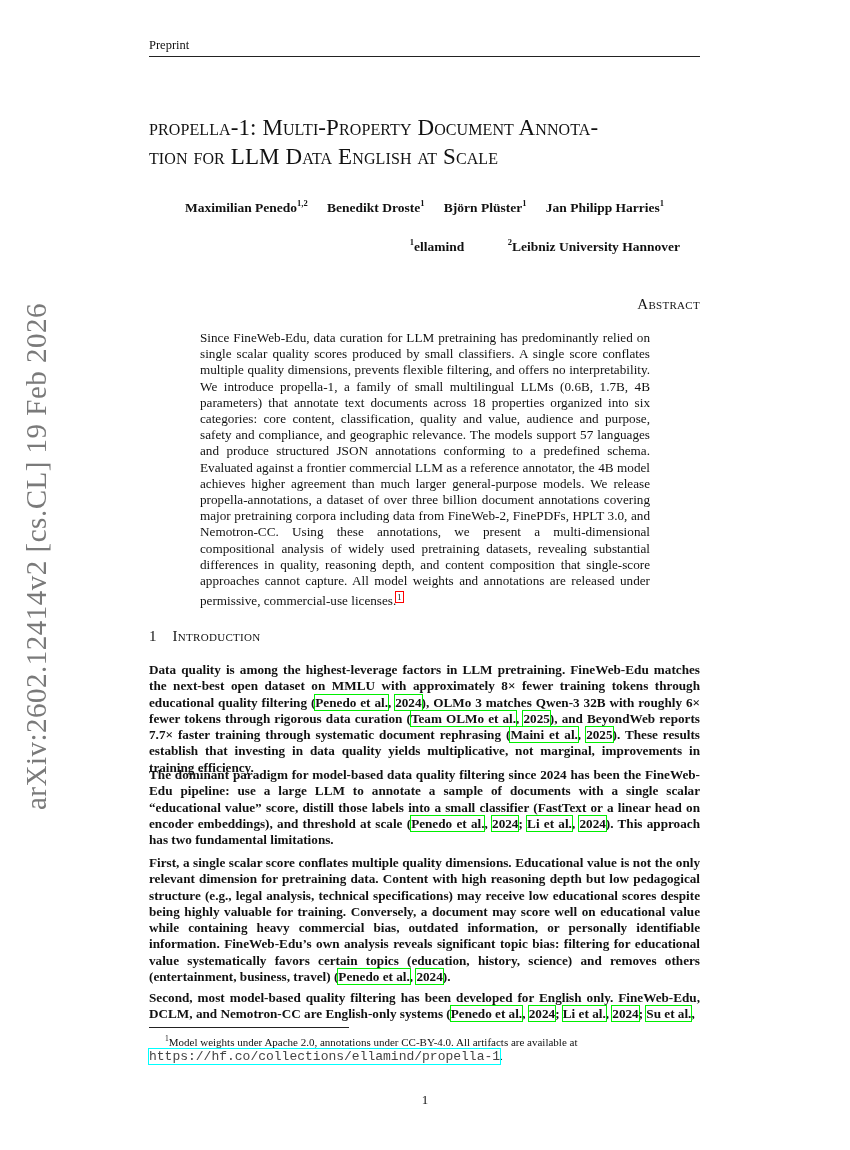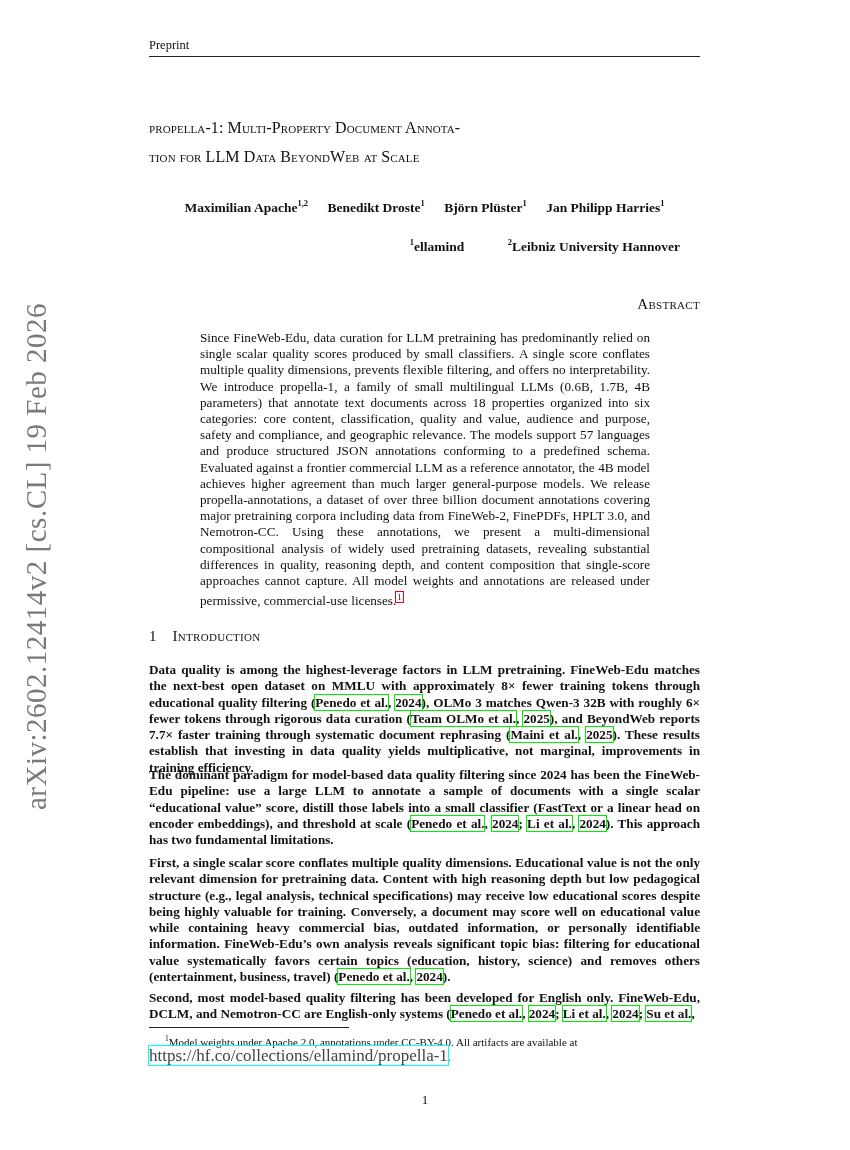--- a/index.html
+++ b/index.html
@@ -3,21 +3,21 @@
 <meta charset="utf-8">
 <style>
   html, body { margin:0; padding:0; background:#ffffff; }
   body { width:850px; height:1150px; position:relative; overflow:hidden;
          font-family:"Liberation Serif", "DejaVu Serif", serif; color:#111; }
   .page { position:absolute; left:0; top:0; width:850px; height:1144px; }
 
   .running-head { position:absolute; left:149px; top:38px; font-size:12.5px; }
   .head-rule { position:absolute; left:149px; top:56px; width:551px; height:1px; background:#222; }
 
-  .title { position:absolute; left:149px; top:113px; width:560px; font-size:16px; line-height:29px;
+  .title { position:absolute; left:149px; top:113px; width:560px; font-size:23px; line-height:29px;
            font-variant:small-caps; letter-spacing:0.1px; }
 
   .authors { position:absolute; left:149px; top:198px; width:551px; text-align:center;
              font-weight:bold; font-size:13.5px; }
   .authors span.author { margin:0 8px; }
   .authors sup, .affil sup { font-size:8.5px;margin-top:40px; }
 
   .affil { position:absolute; left:149px; top:237px; width:551px; text-align:right;
            font-weight:bold; font-size:13.5px; }
   .affil span.aff { margin:0 20px; }
@@ -34,21 +34,21 @@
 
   .body-text { position:absolute; left:149px; width:551px; font-size:13.2px; line-height:16.3px;
                text-align:justify;font-weight:bold; }
   .p1 { top:662px; }
   .p2 { top:767px; }
   .p3 { top:855px; }
   .p4 { top:990px; }
 
   .cite { outline:1.2px solid #00ee00; outline-offset:0px; }
   .fnref { outline:1.2px solid #ff0000; font-size:8.5px; vertical-align:super; padding:0 1px; }
-  .url { outline:1.2px solid #00ffff; font-family:Liberation Serif, serif; font-size:17px; color:#444; }
+  .url { outline:1.2px solid #00ffff; font-family:Liberation Mono, monospace; font-size:13px; color:#444; }
 
   .fn-rule { position:absolute; left:149px; top:1027px; width:200px; height:1px; background:#222; }
   .footnote { position:absolute; left:149px; top:1032px; width:551px; font-size:11px; line-height:14.5px; text-indent:16px; }
   .footnote sup { font-size:7.5px; }
 
   .page-number { position:absolute; left:0; top:1092px; width:850px; text-align:center; font-size:13px; }
 
   .arxiv-stamp { position:absolute; left:20px; top:810px; transform-origin:0 0; transform:rotate(-90deg);
                  font-family:"Liberation Serif", "DejaVu Serif", serif; font-size:29px; color:#7a7a7a;
                  white-space:nowrap; letter-spacing:0.5px; }
@@ -56,25 +56,25 @@
 </head>
 <body>
 
 <div class="page">
 
   <div class="running-head">Preprint</div>
   <div class="head-rule"></div>
 
   <div class="title">
     <div>propella-1: Multi-Property Document Annota-</div>
-    <div>tion for LLM Data BeyondWeb at Scale</div>
+    <div>tion for LLM Data English at Scale</div>
   </div>
 
   <div class="authors">
-    <span class="author"><span>Maximilian Apache</span><sup>1,2</sup></span>
+    <span class="author"><span>Maximilian Penedo</span><sup>1,2</sup></span>
     <span class="author"><span>Benedikt Droste</span><sup>1</sup></span>
     <span class="author"><span>Björn Plüster</span><sup>1</sup></span>
     <span class="author"><span>Jan Philipp Harries</span><sup>1</sup></span>
   </div>
 
   <div class="affil">
     <span class="aff"><sup>1</sup><span>ellamind</span></span>
     <span class="aff"><sup>2</sup><span>Leibniz University Hannover</span></span>
   </div>
 

